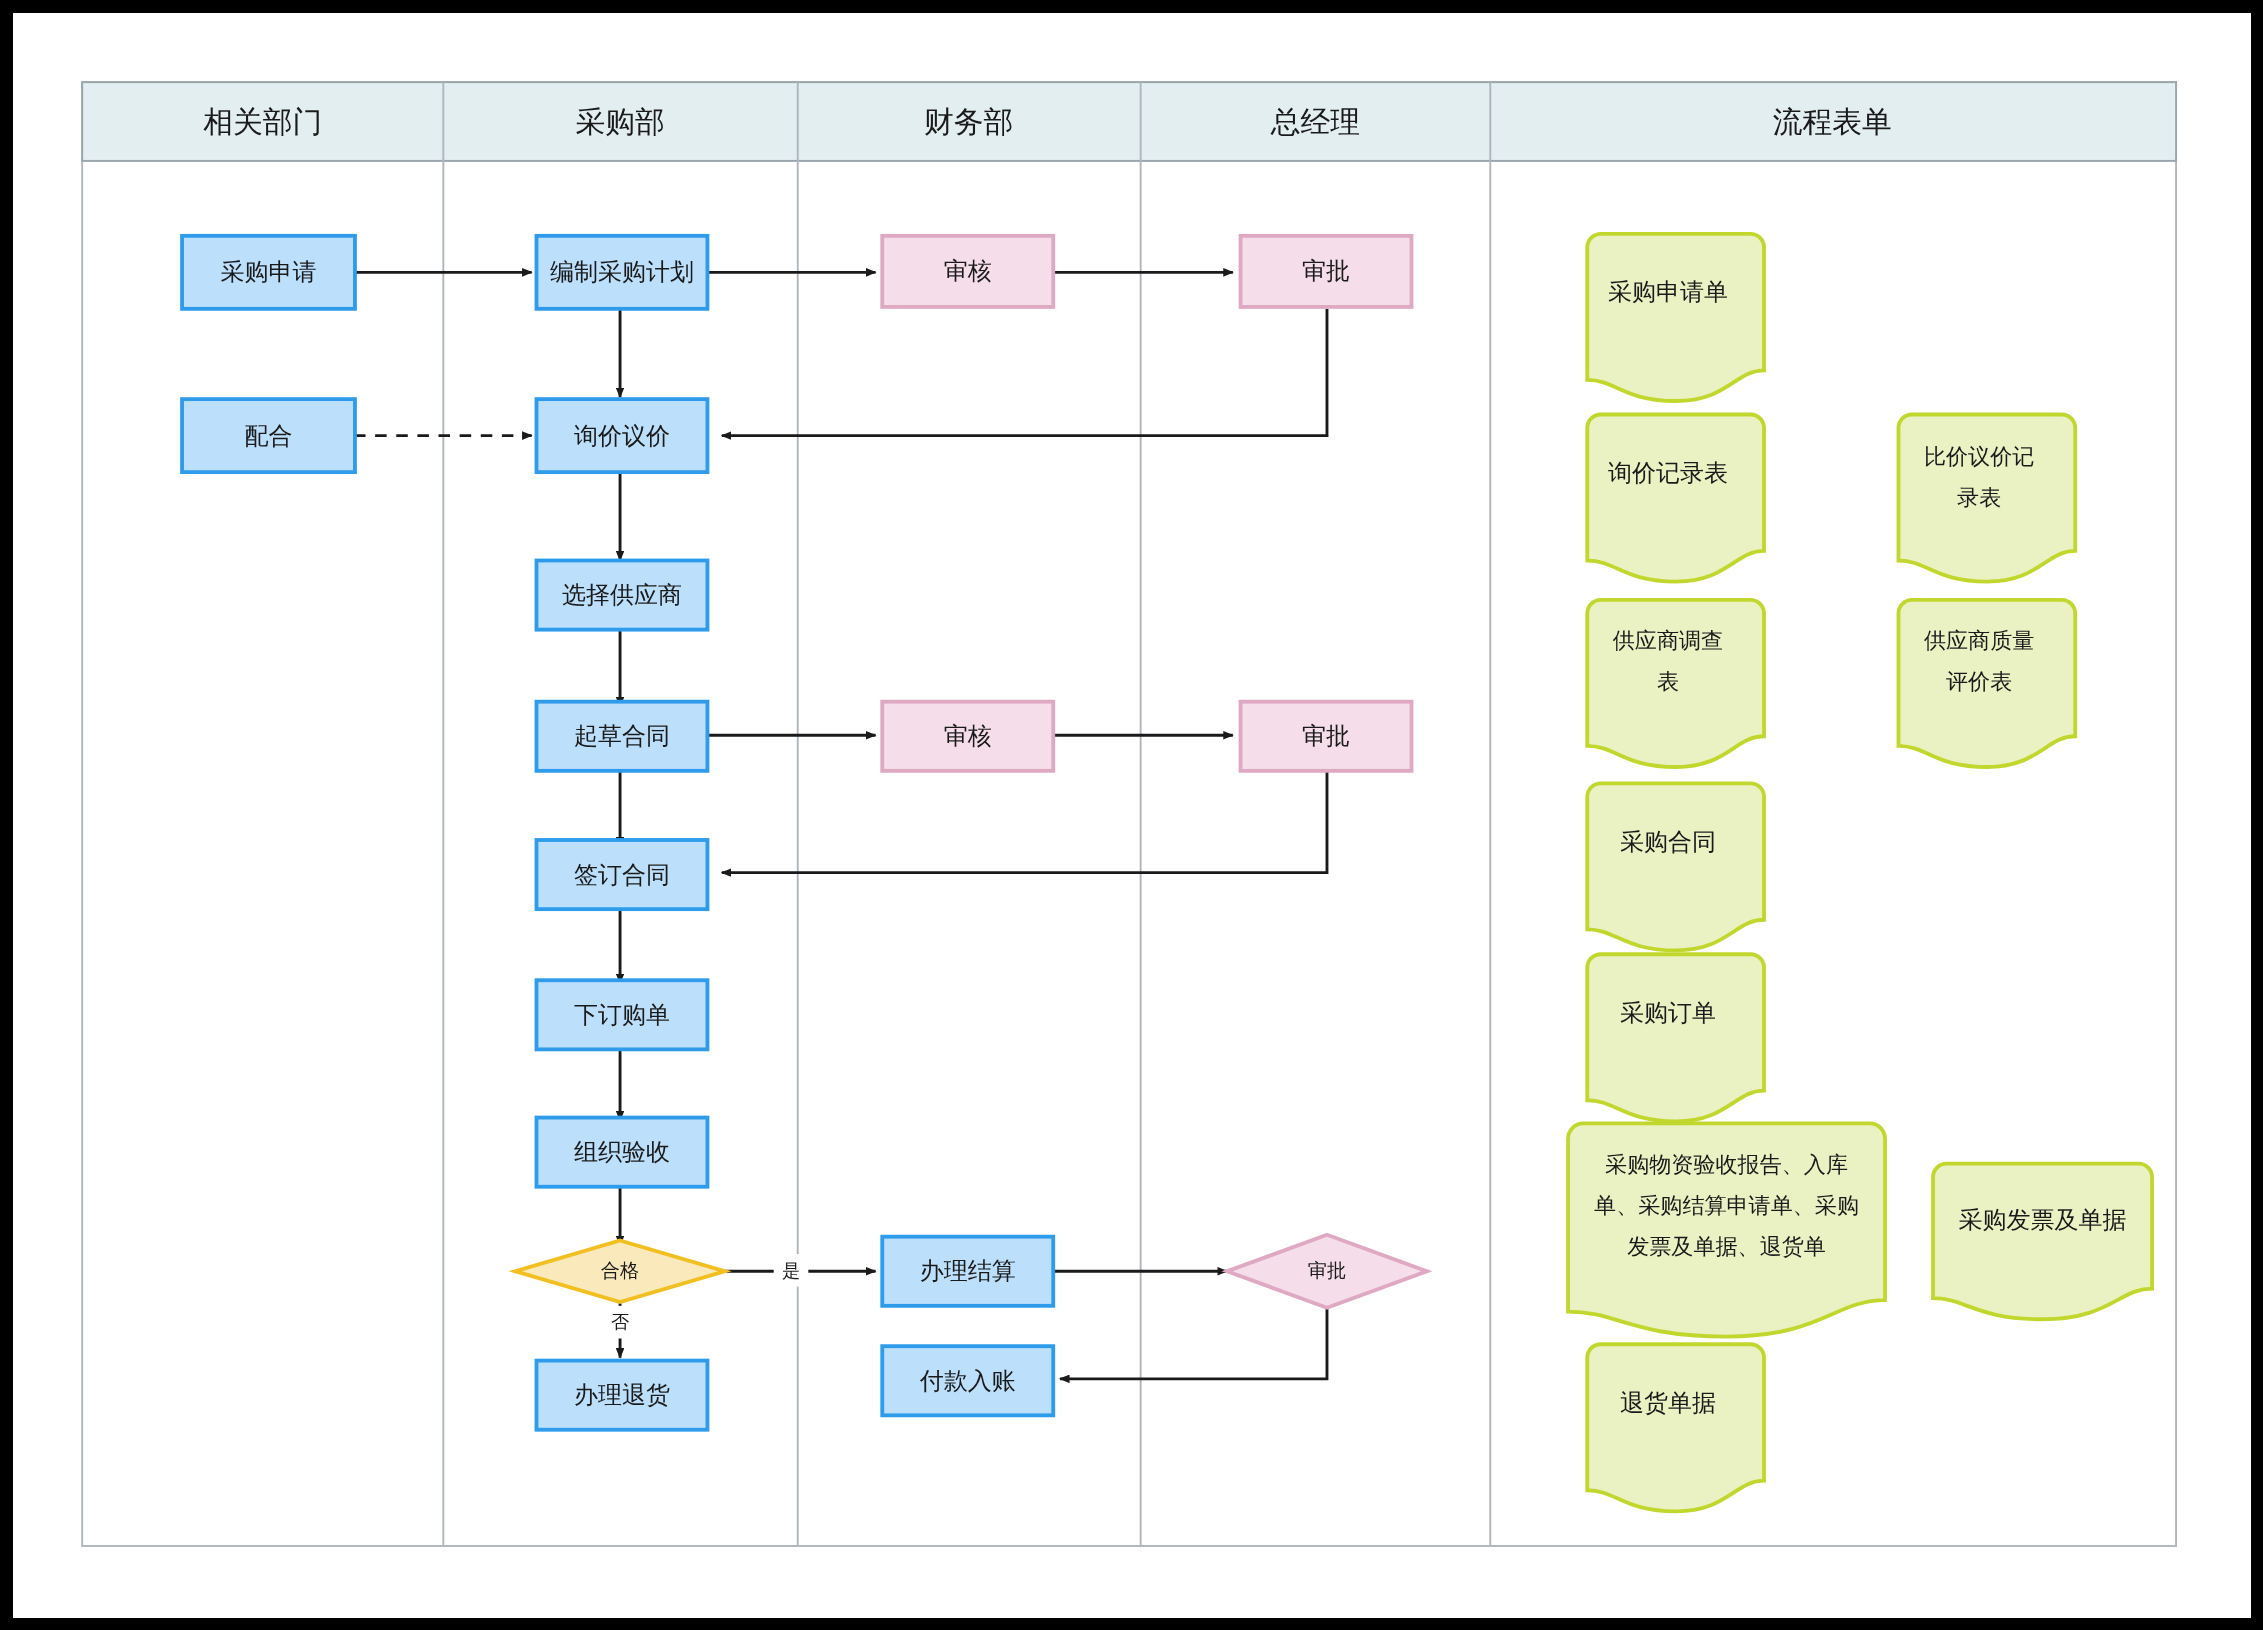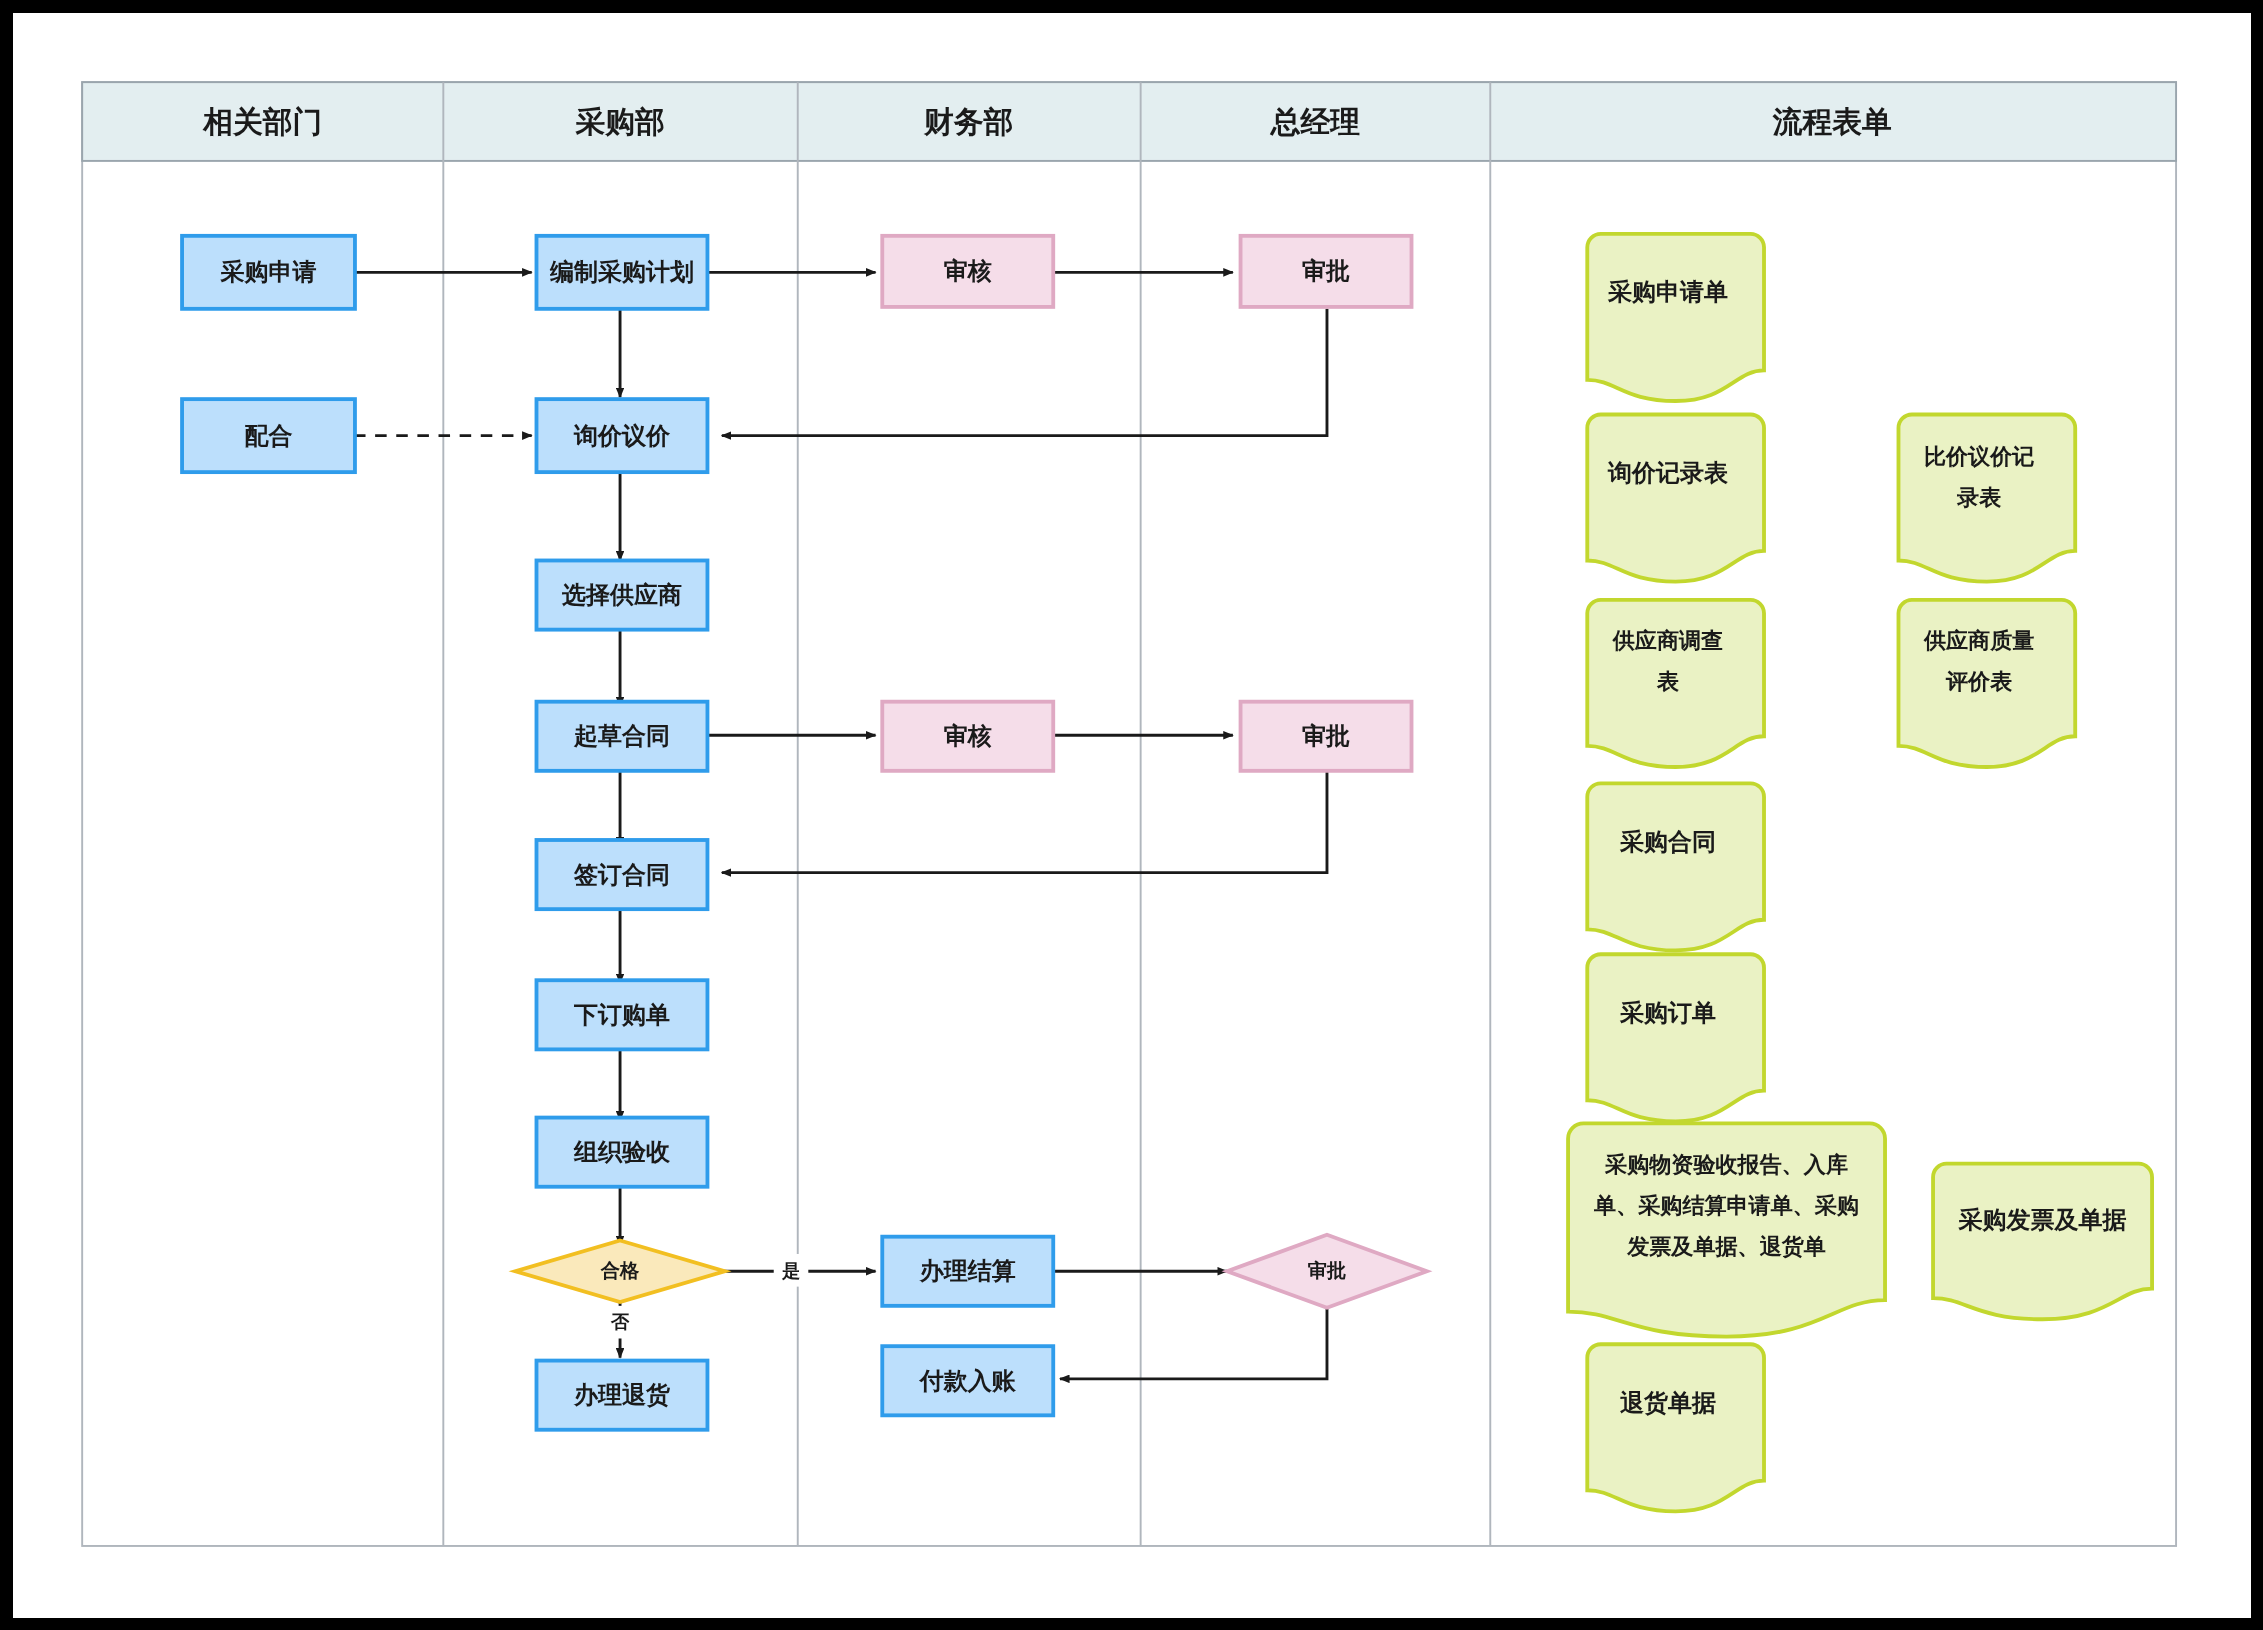--- a/index.html
+++ b/index.html
@@ -20,21 +20,20 @@
     width: 2238px;
     height: 1605px;
     background: #ffffff;
   }
   #board {
     position: absolute;
     left: 0;
     top: 0;
     width: 2238px;
     height: 1605px;
-    font-weight: bold;
   }
   svg { display: block; }
   .shape-text {
     font-family: "DejaVu Sans", "Liberation Sans", sans-serif;
     fill: #1a1a1a;
     text-anchor: middle;
     dominant-baseline: middle;
   }
   .hdr-text { font-size: 31px; }
   .node-text { font-size: 25px; }

